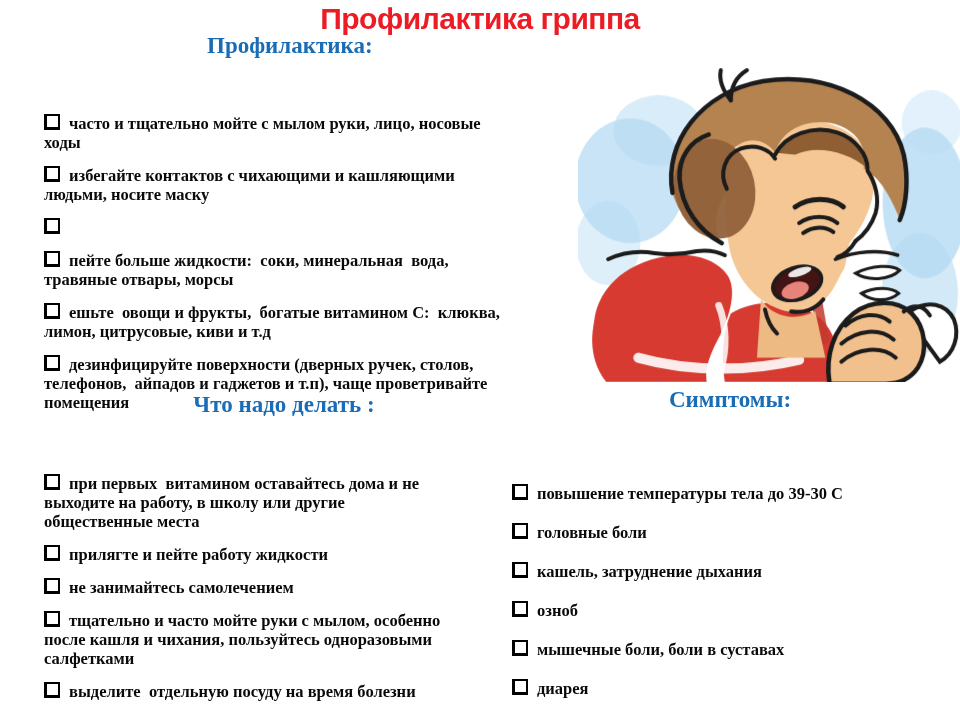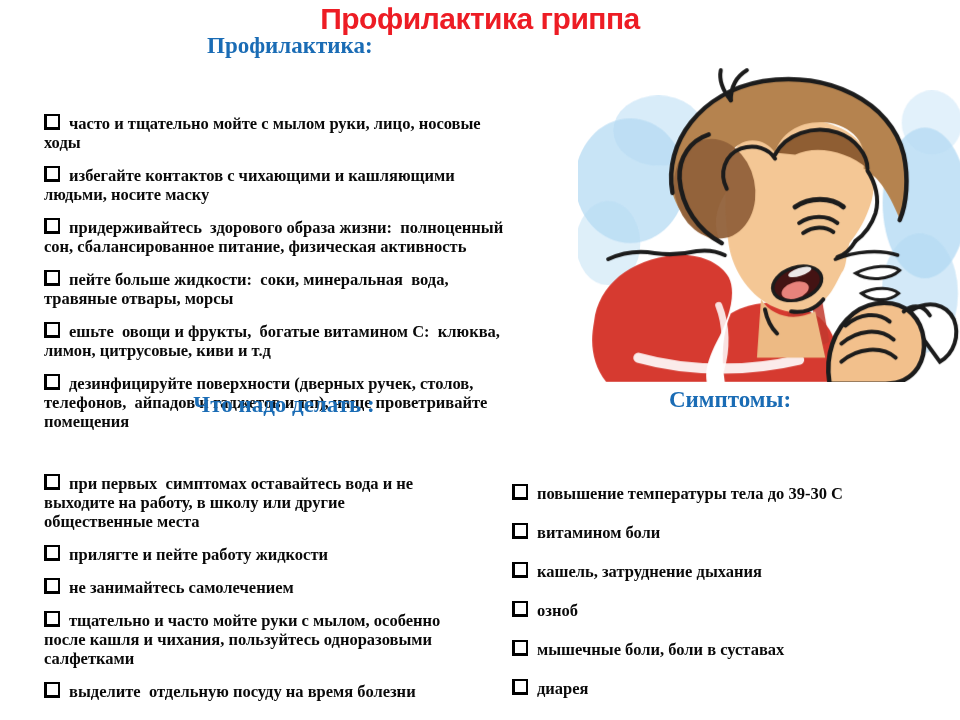--- a/index.html
+++ b/index.html
@@ -36,50 +36,49 @@
 
 <div class="title">Профилактика гриппа</div>
 
 <div class="h" id="h-prev">Профилактика:</div>
 
 <div class="list" id="list-prev">
   <p class="li"><span class="cb"></span><span class="t">часто и тщательно мойте с мылом руки, лицо, носовые
 ходы</span></p>
   <p class="li"><span class="cb"></span><span class="t">избегайте контактов с чихающими и кашляющими
 людьми, носите маску</span></p>
-  <p class="li"><span class="cb"></span><span class="t">придерживайтесь  здорового образа жизни:  полноценный
-сон, сбалансированное питание, физическая активность</span></p>
+  <p class="li"><span class="cb"></span></p>
   <p class="li"><span class="cb"></span><span class="t">пейте больше жидкости:  соки, минеральная  вода,
 травяные отвары, морсы</span></p>
   <p class="li"><span class="cb"></span><span class="t">ешьте  овощи и фрукты,  богатые витамином С:  клюква,
 лимон, цитрусовые, киви и т.д</span></p>
   <p class="li"><span class="cb"></span><span class="t">дезинфицируйте поверхности (дверных ручек, столов,
 телефонов,  айпадов и гаджетов и т.п), чаще проветривайте
 помещения</span></p>
 </div>
 
 <div class="h" id="h-act">Что надо делать :</div>
 
 <div class="list" id="list-act">
-  <p class="li"><span class="cb"></span><span class="t">при первых  симптомах оставайтесь вода и не
+  <p class="li"><span class="cb"></span><span class="t">при первых  витамином оставайтесь дома и не
 выходите на работу, в школу или другие
 общественные места</span></p>
   <p class="li"><span class="cb"></span><span class="t">прилягте и пейте работу жидкости</span></p>
   <p class="li"><span class="cb"></span><span class="t">не занимайтесь самолечением</span></p>
   <p class="li"><span class="cb"></span><span class="t">тщательно и часто мойте руки с мылом, особенно
 после кашля и чихания, пользуйтесь одноразовыми
 салфетками</span></p>
   <p class="li"><span class="cb"></span><span class="t">выделите  отдельную посуду на время болезни</span></p>
 </div>
 
 <div class="h" id="h-sym">Симптомы:</div>
 
 <div class="list" id="list-sym">
   <p class="li"><span class="cb"></span><span class="t">повышение температуры тела до 39-30 С</span></p>
-  <p class="li"><span class="cb"></span><span class="t">витамином боли</span></p>
+  <p class="li"><span class="cb"></span><span class="t">головные боли</span></p>
   <p class="li"><span class="cb"></span><span class="t">кашель, затруднение дыхания</span></p>
   <p class="li"><span class="cb"></span><span class="t">озноб</span></p>
   <p class="li"><span class="cb"></span><span class="t">мышечные боли, боли в суставах</span></p>
   <p class="li"><span class="cb"></span><span class="t">диарея</span></p>
 </div>
 
 <div class="illus">
   <svg viewBox="0 0 380 320" xmlns="http://www.w3.org/2000/svg">
 
     <g opacity="0.9">

